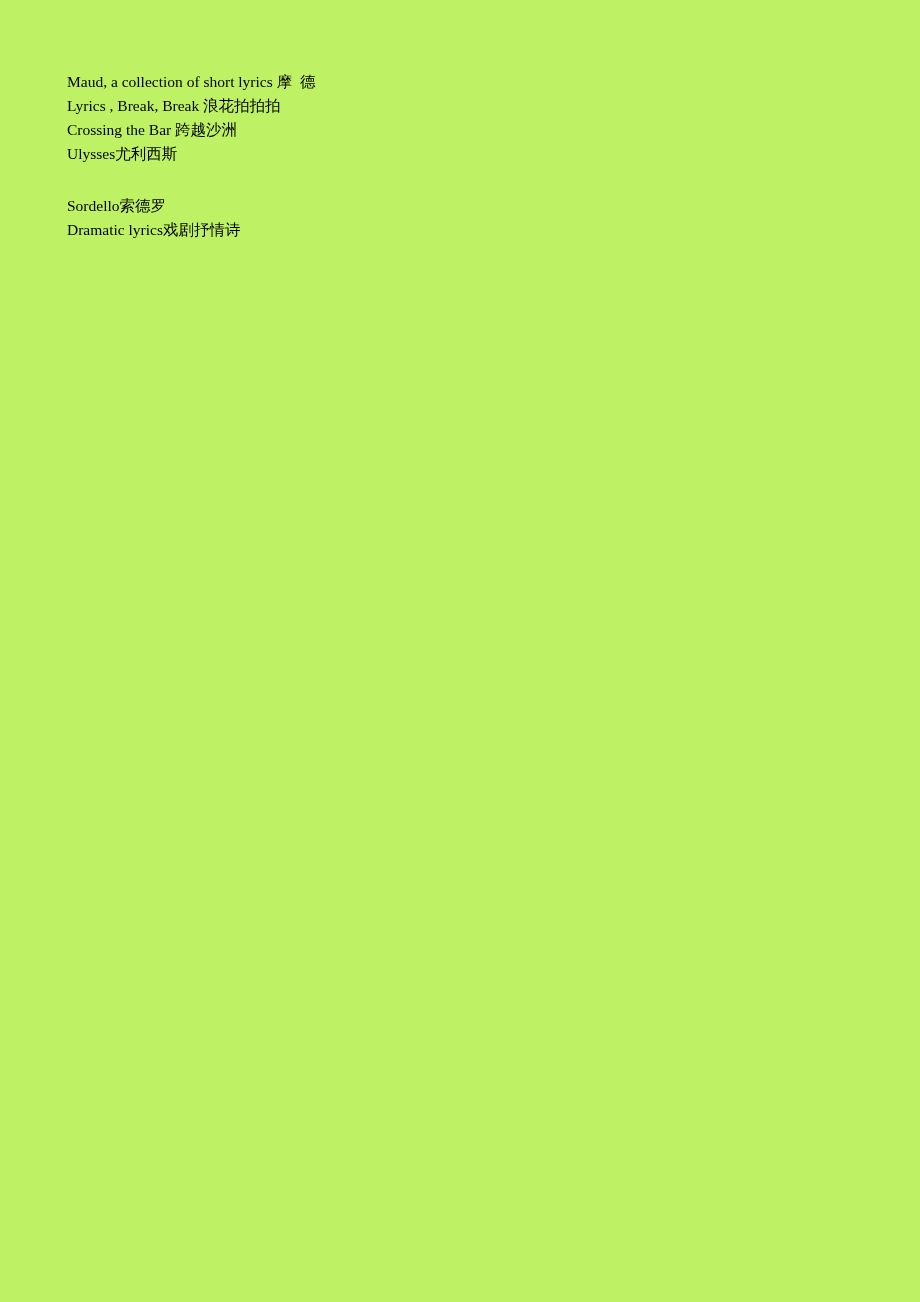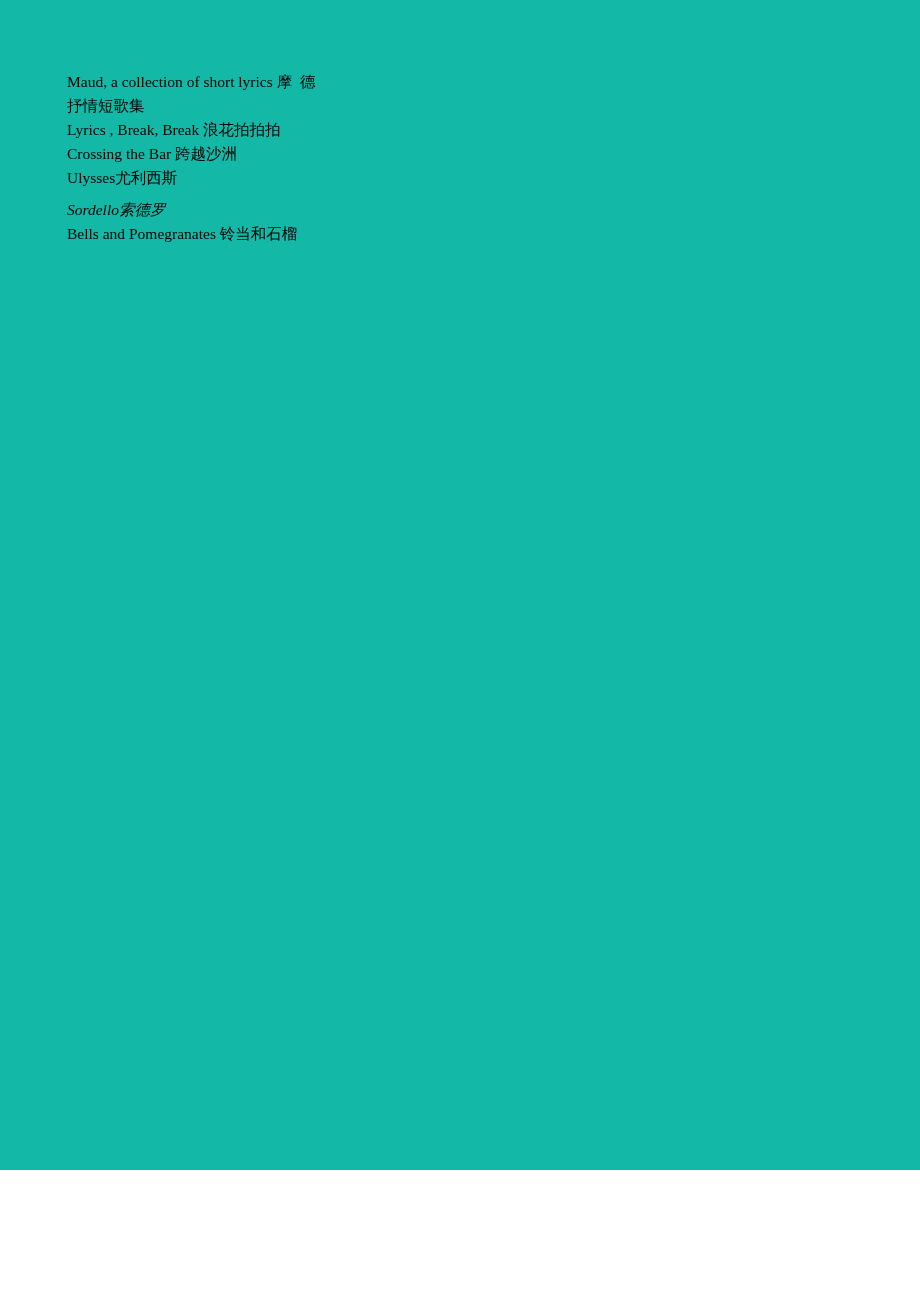--- a/index.html
+++ b/index.html
@@ -15,22 +15,22 @@
     font-family: "Liberation Serif", "DejaVu Serif", serif;
     color: #000000;
     -webkit-font-smoothing: antialiased;
   }
 
   .page {
     position: absolute;
     left: 0;
     top: 0;
     width: 920px;
-    height: 1170px;
-    background: #14b8a6;
+    height: 1302px;
+    background: #bef264;
   }
 
   .text-block {
     position: absolute;
     left: 67px;
     top: 70px;
     width: 560px;
   }
 
   .doc-line {
@@ -52,44 +52,42 @@
     line-height: 25px;
   }
 
   .doc-line.heading .num {
     display: inline-block;
     width: 26px;
   }
 
   
   .doc-line.gap-before {
-    margin-top: 8px;
-    font-style: italic;
+    margin-top: 28px;
   }
 </style>
 </head>
 <body>
 
 <div class="page">
   <div class="text-block">
 
     <div class="doc-line">Maud, a collection of short lyrics 摩  德</div>
 
-    <div class="doc-line cont">抒情短歌集</div>
 
 
     <div class="doc-line">Lyrics , Break, Break 浪花拍拍拍</div>
 
     <div class="doc-line">Crossing the Bar 跨越沙洲</div>
 
     <div class="doc-line">Ulysses尤利西斯</div>
 
 
 
     <div class="doc-line gap-before">Sordello索德罗</div>
 
+    <div class="doc-line">Dramatic lyrics戏剧抒情诗</div>
 
 
 
-    <div class="doc-line">Bells and Pomegranates 铃当和石榴</div>
 
   </div>
 </div>
 
 </body></html>

